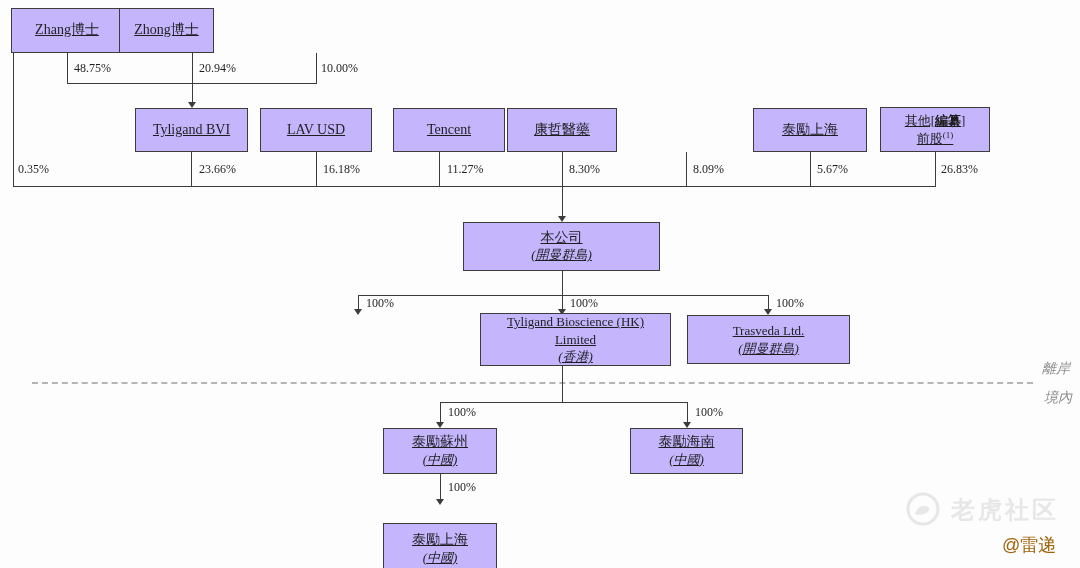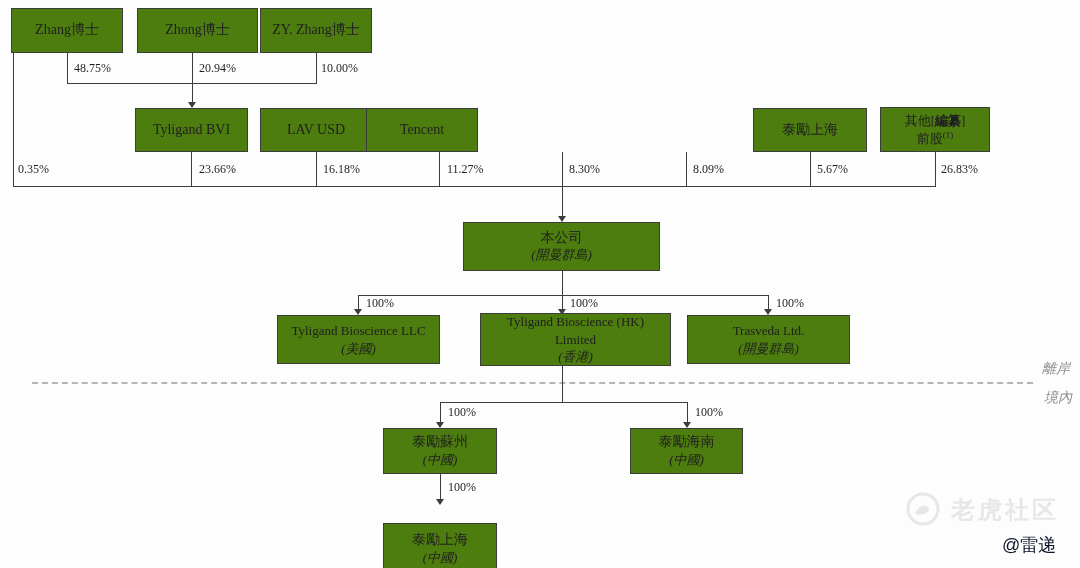--- a/index.html
+++ b/index.html
@@ -1,54 +1,51 @@
 <!DOCTYPE html>
 <html><head>
 <meta charset="utf-8">
 <style>
   html,body{margin:0;padding:0;background:#fff;}
   #stage{
     position:relative;width:1080px;height:568px;background:#fdfdfd;overflow:hidden;
     font-family:"Liberation Serif","DejaVu Serif",serif;color:#1f1f1f;
   }
   .node{
-    position:absolute;border:1px solid #3c3c3c;background:#4d7c0f;
+    position:absolute;border:1px solid #3c3c3c;background:#c4b5fd;
     display:flex;flex-direction:column;align-items:center;justify-content:center;
-    text-align:center;font-size:14px;line-height:1.3;box-sizing:border-box;
+    text-align:center;font-size:14px;line-height:1.3;box-sizing:border-box;text-decoration:underline;
   }
   .node .l2{font-size:13px;}
   .it{font-style:italic;}
   .small-node{font-size:13px;line-height:1.35;}
   .vl{position:absolute;width:1px;background:#3c3c3c;}
   .hl{position:absolute;height:1px;background:#3c3c3c;}
   .ah{position:absolute;width:0;height:0;border-left:4px solid transparent;
       border-right:4px solid transparent;border-top:6px solid #3c3c3c;}
   .pct{position:absolute;font-size:12px;white-space:nowrap;}
   .dash{position:absolute;height:0;border-top:2px dashed #b5b5b5;}
   .zone-label{position:absolute;font-size:14px;font-style:italic;color:#8d8d8d;white-space:nowrap;}
   sup{font-size:9px;vertical-align:super;line-height:0;}
   .wm-brand{position:absolute;font-size:24px;font-weight:bold;color:#e7e7e7;
     letter-spacing:3px;font-family:"Liberation Sans","DejaVu Sans",sans-serif;white-space:nowrap;}
-  .wm-author{position:absolute;font-size:18px;color:#0f172a;
+  .wm-author{position:absolute;font-size:18px;color:#a16207;
     font-family:"Liberation Sans","DejaVu Sans",sans-serif;white-space:nowrap;}
   .wm-icon{position:absolute;}
 </style>
 </head>
 <body>
 
 <div id="stage">
 
   <div class="node" style="left:11px;top:8px;width:112px;height:45px">
     <span>Zhang博士</span>
   </div>
-  <div class="node" style="left:137px;top:8px;width:121px;height:45px">
+  <div class="node" style="left:119px;top:8px;width:95px;height:45px">
     <span>Zhong博士</span>
-  </div>
-  <div class="node" style="left:260px;top:8px;width:112px;height:45px">
-    <span>ZY. Zhang博士</span>
   </div>
 
   <div class="vl" style="left:67px;top:53px;height:30px"></div>
   <div class="vl" style="left:192px;top:53px;height:30px"></div>
   <div class="vl" style="left:316px;top:53px;height:30px"></div>
   <div class="hl" style="left:67px;top:83px;width:250px"></div>
   <div class="vl" style="left:192px;top:83px;height:19px"></div>
   <div class="ah" style="left:188px;top:102px"></div>
 
   <div class="vl" style="left:13px;top:53px;height:133px"></div>
@@ -56,22 +53,25 @@
   <div class="pct" style="left:74px;top:61px">48.75%</div>
   <div class="pct" style="left:199px;top:61px">20.94%</div>
   <div class="pct" style="left:321px;top:61px">10.00%</div>
 
   <div class="node" style="left:260px;top:108px;width:112px;height:44px">
     <span>LAV USD</span>
   </div>
   <div class="node" style="left:135px;top:108px;width:113px;height:44px">
     <span>Tyligand BVI</span>
   </div>
-  <div class="node" style="left:366px;top:108px;width:112px;height:44px">
+  <div class="node" style="left:393px;top:108px;width:112px;height:44px">
     <span>Tencent</span>
+  </div>
+  <div class="node" style="left:507px;top:108px;width:110px;height:44px">
+    <span>康哲醫藥</span>
   </div>
   <div class="node" style="left:753px;top:108px;width:114px;height:44px">
     <span>泰勵上海</span>
   </div>
   <div class="node small-node" style="left:880px;top:107px;width:110px;height:45px">
     <div><span>其他[</span><b>編纂</b><span>]</span></div>
     <div><span>前股</span><sup>(1)</sup></div>
   </div>
 
   <div class="vl" style="left:191px;top:152px;height:34px"></div>
@@ -106,24 +106,20 @@
   <div class="vl" style="left:358px;top:295px;height:14px"></div>
   <div class="vl" style="left:562px;top:295px;height:14px"></div>
   <div class="vl" style="left:768px;top:295px;height:14px"></div>
   <div class="ah" style="left:354px;top:309px"></div>
   <div class="ah" style="left:558px;top:309px"></div>
   <div class="ah" style="left:764px;top:309px"></div>
   <div class="pct" style="left:366px;top:296px">100%</div>
   <div class="pct" style="left:570px;top:296px">100%</div>
   <div class="pct" style="left:776px;top:296px">100%</div>
 
-  <div class="node small-node" style="left:277px;top:315px;width:163px;height:49px">
-    <div>Tyligand Bioscience LLC</div>
-    <div class="it">(美國)</div>
-  </div>
   <div class="node small-node" style="left:480px;top:313px;width:191px;height:53px">
     <div>Tyligand Bioscience (HK)</div>
     <div>Limited</div>
     <div class="it">(香港)</div>
   </div>
   <div class="node small-node" style="left:687px;top:315px;width:163px;height:49px">
     <div>Trasveda Ltd.</div>
     <div class="it">(開曼群島)</div>
   </div>
 

